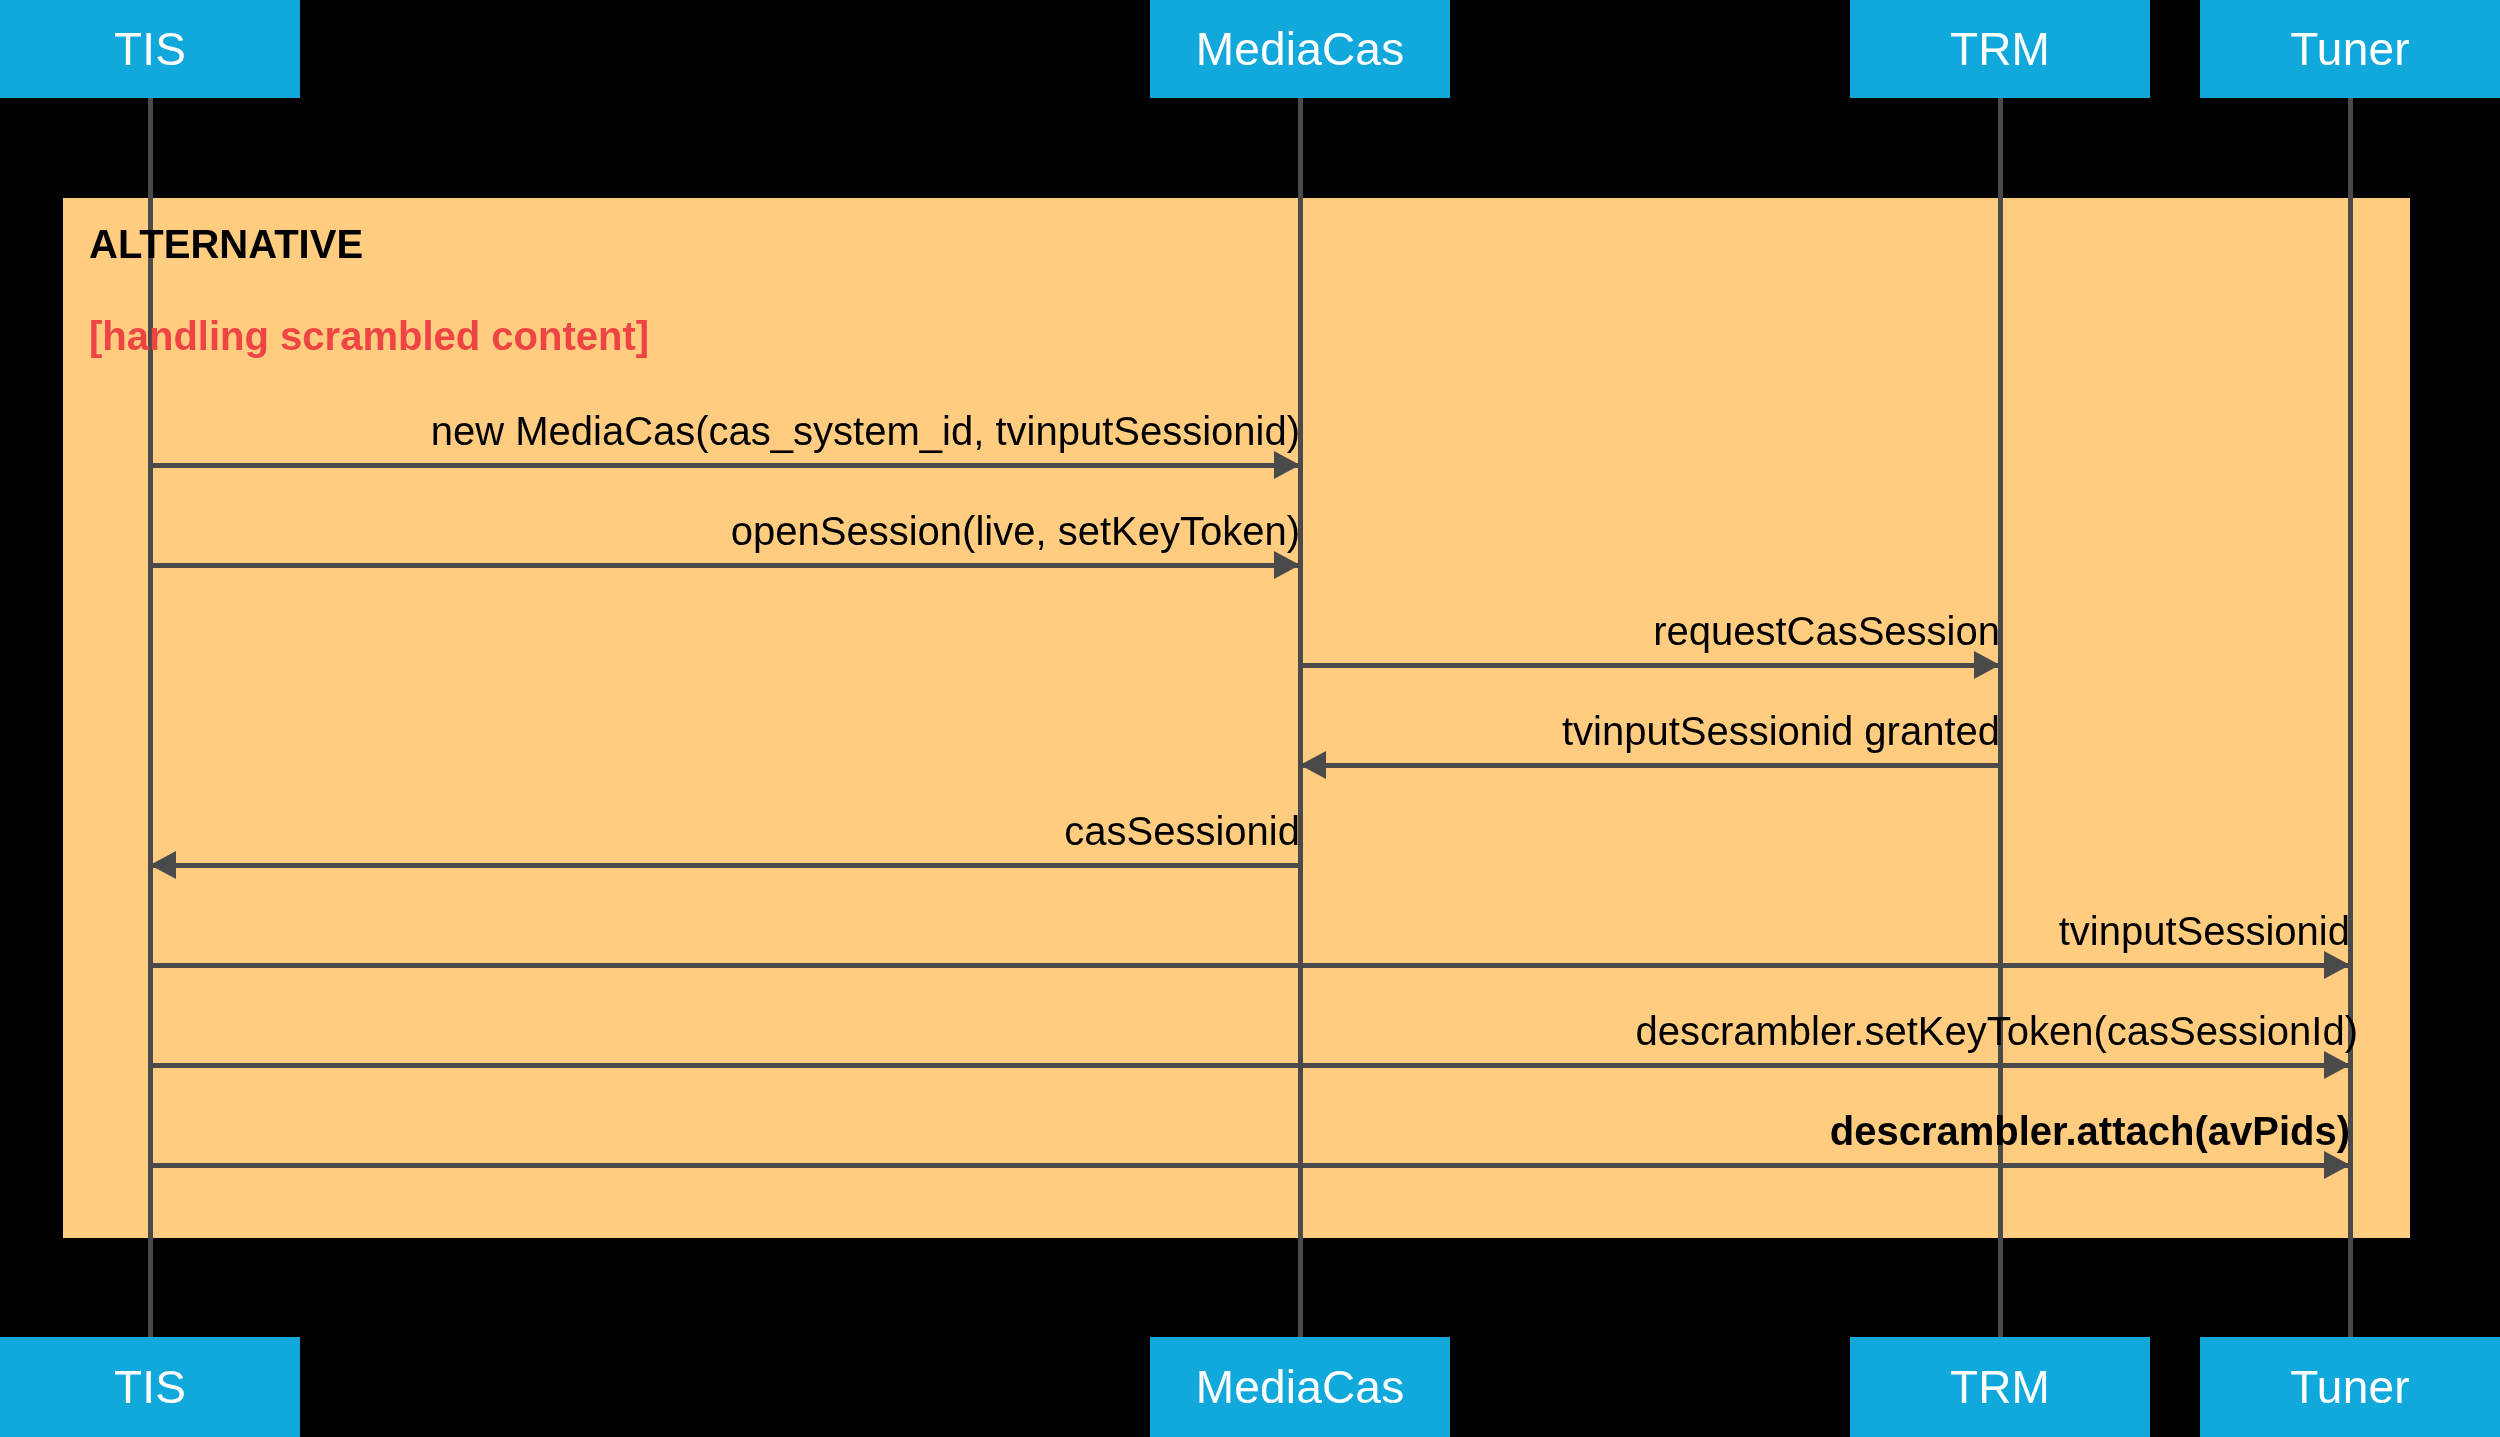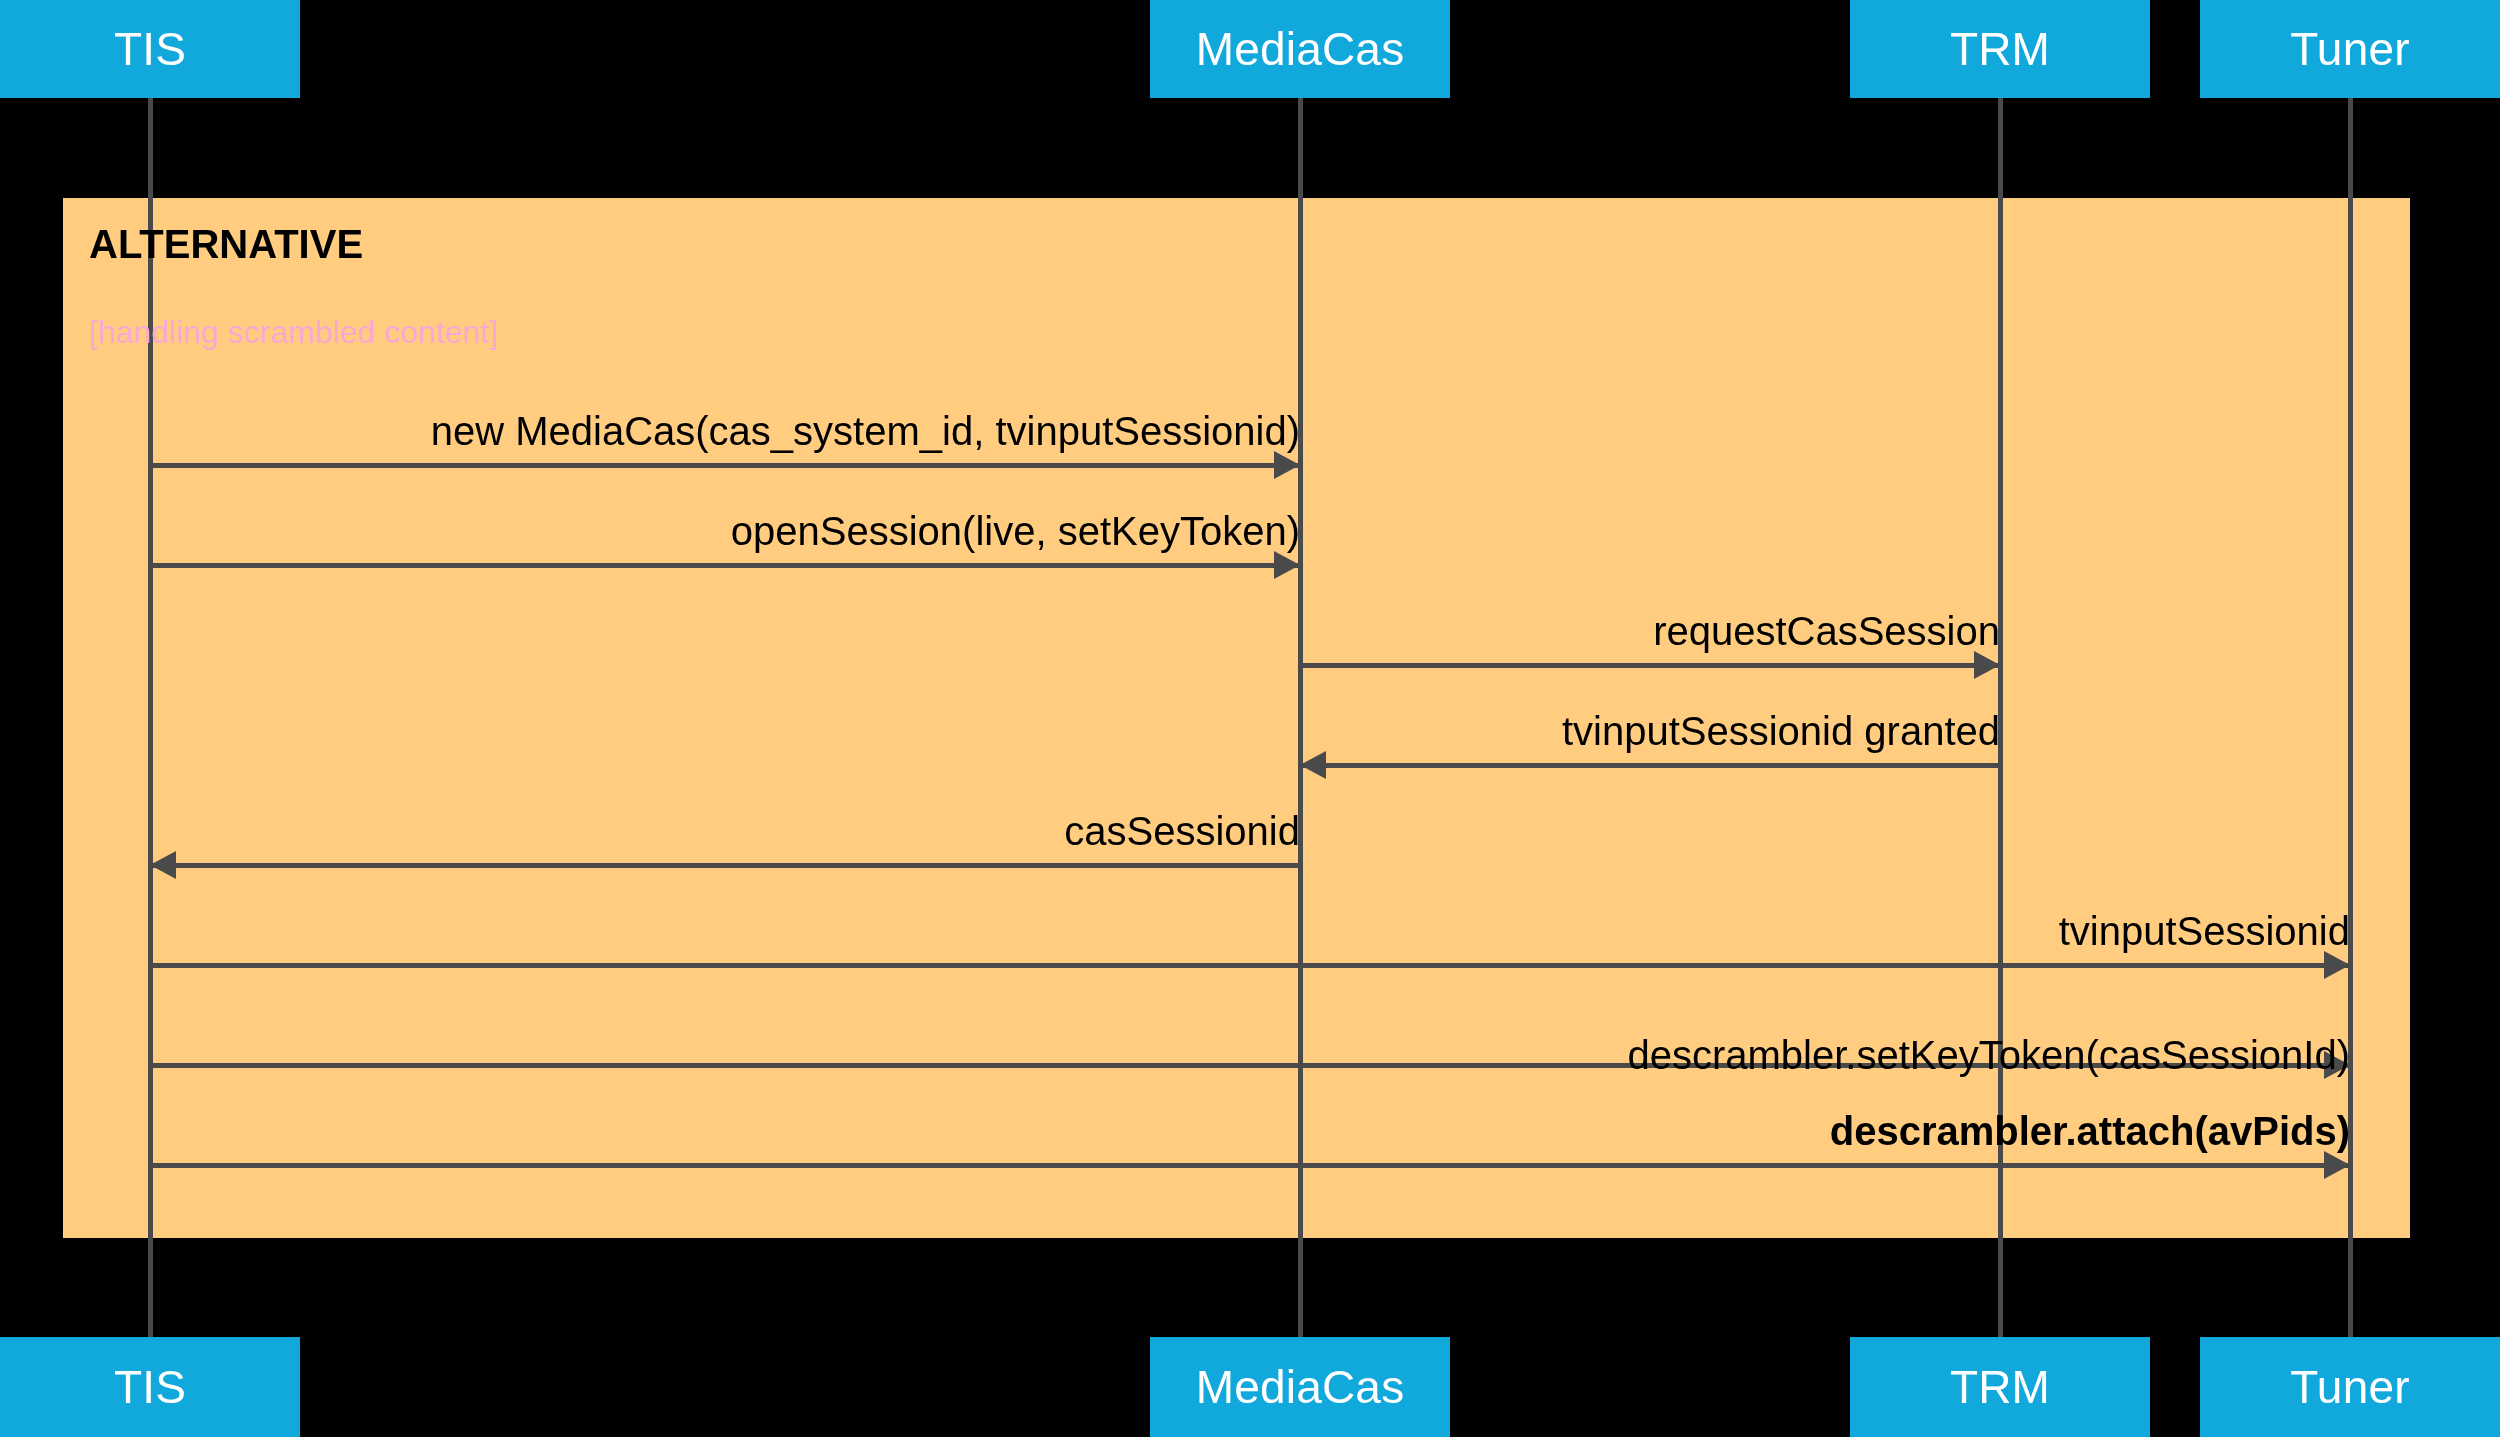--- a/index.html
+++ b/index.html
@@ -45,23 +45,23 @@
   .fragment-title {
     position: absolute;
     font-size: 40px;
     font-weight: bold;
     color: #000000;
     white-space: nowrap;
     line-height: 1;
   }
   .fragment-guard {
     position: absolute;
-    font-size: 32px;
-    font-weight: 400;
-    color: #f9a8d4;
+    font-size: 40px;
+    font-weight: 700;
+    color: #ef4444;
     white-space: nowrap;
     line-height: 1;
   }
 
   
   .msg-line {
     position: absolute;
     height: 5px;
     background: #4A4A4A;
   }
@@ -125,21 +125,21 @@
       <div class="msg-head left" style="top: 751px; left: 1300px;"></div>
       <div class="msg-label" style="left: 1300px; width: 700px; top: 711px;">tvinputSessionid granted</div>
       <div class="msg-line" style="left: 150px; top: 863px; width: 1150px;"></div>
       <div class="msg-head left" style="top: 851px; left: 150px;"></div>
       <div class="msg-label" style="left: 150px; width: 1150px; top: 811px;">casSessionid</div>
       <div class="msg-line" style="left: 150px; top: 963px; width: 2200px;"></div>
       <div class="msg-head right" style="top: 951px; left: 2324px;"></div>
       <div class="msg-label" style="left: 150px; width: 2200px; top: 911px;">tvinputSessionid</div>
       <div class="msg-line" style="left: 150px; top: 1063px; width: 2200px;"></div>
       <div class="msg-head right" style="top: 1051px; left: 2324px;"></div>
-      <div class="msg-label" style="left: 150px; width: 2200px; top: 1011px; margin-top: 24px;">descrambler.setKeyToken(casSessionId)</div>
+      <div class="msg-label" style="left: 158px; width: 2200px; top: 1011px;">descrambler.setKeyToken(casSessionId)</div>
       <div class="msg-line" style="left: 150px; top: 1163px; width: 2200px;"></div>
       <div class="msg-head right" style="top: 1151px; left: 2324px;"></div>
       <div class="msg-label" style="left: 150px; width: 2200px; top: 1111px; font-weight: bold;">descrambler.attach(avPids)</div>
     </div>
 
   <div id="header-boxes">
       <div class="participant-box" style="left: 0px; top: 0px; width: 300px; height: 98px;">
         <span>TIS</span>
       </div>
       <div class="participant-box" style="left: 1150px; top: 0px; width: 300px; height: 98px;">

